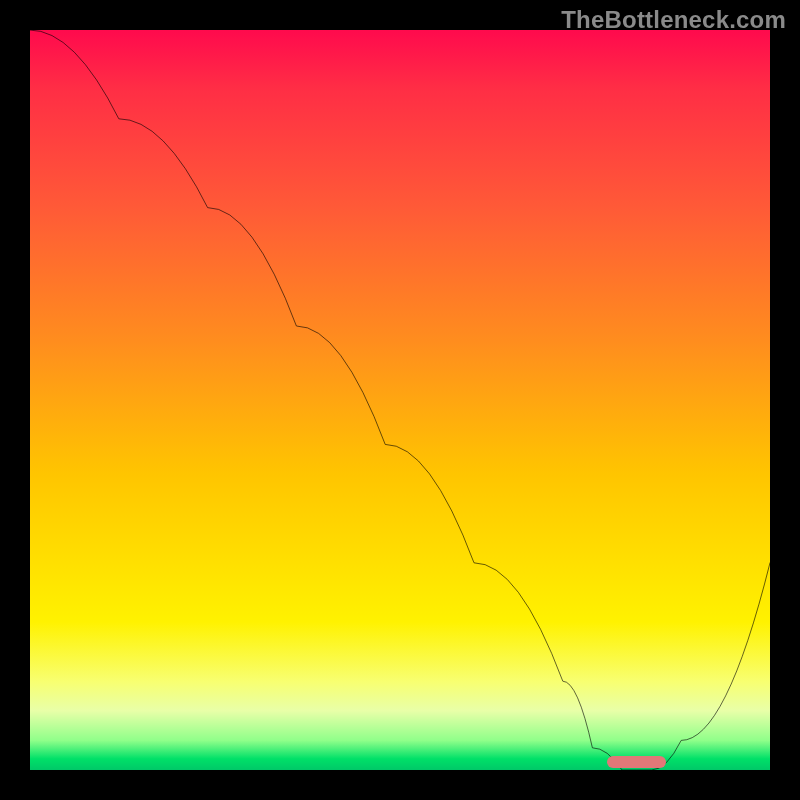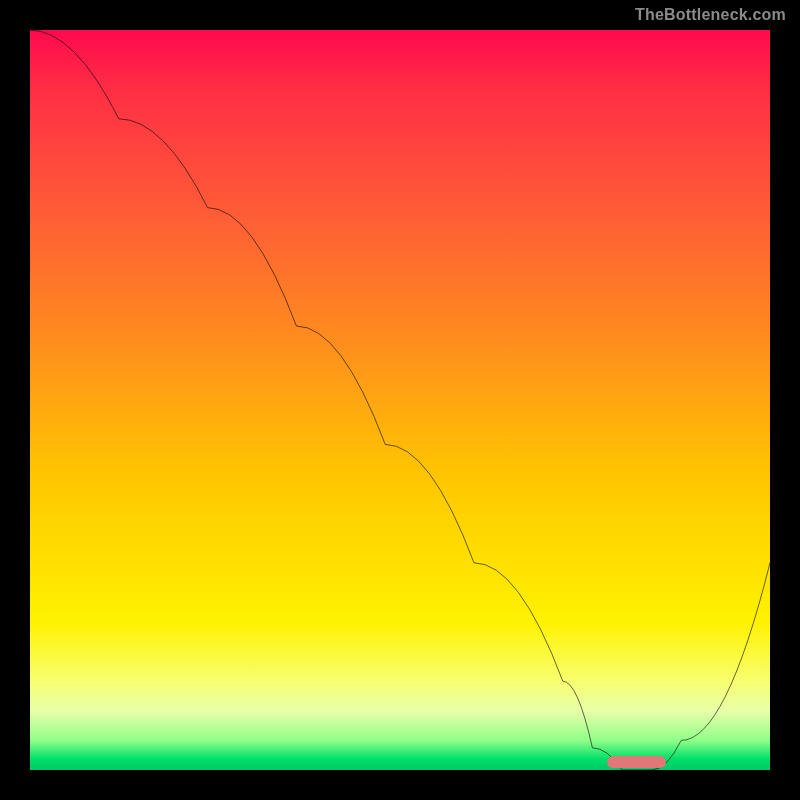--- a/index.html
+++ b/index.html
@@ -51,21 +51,21 @@
     position: absolute;
     height: 12px;
     border-radius: 6px;
     background: #e07878;
   }
   .attribution {
     position: absolute;
     top: 6px;
     right: 14px;
     color: #8a8a8a;
-    font-size: 16px;
+    font-size: 24px;
     font-weight: 600;
     letter-spacing: 0.2px;
     user-select: none;
   }
 </style>
 </head>
 <body>
 
 <div class="frame">
 

